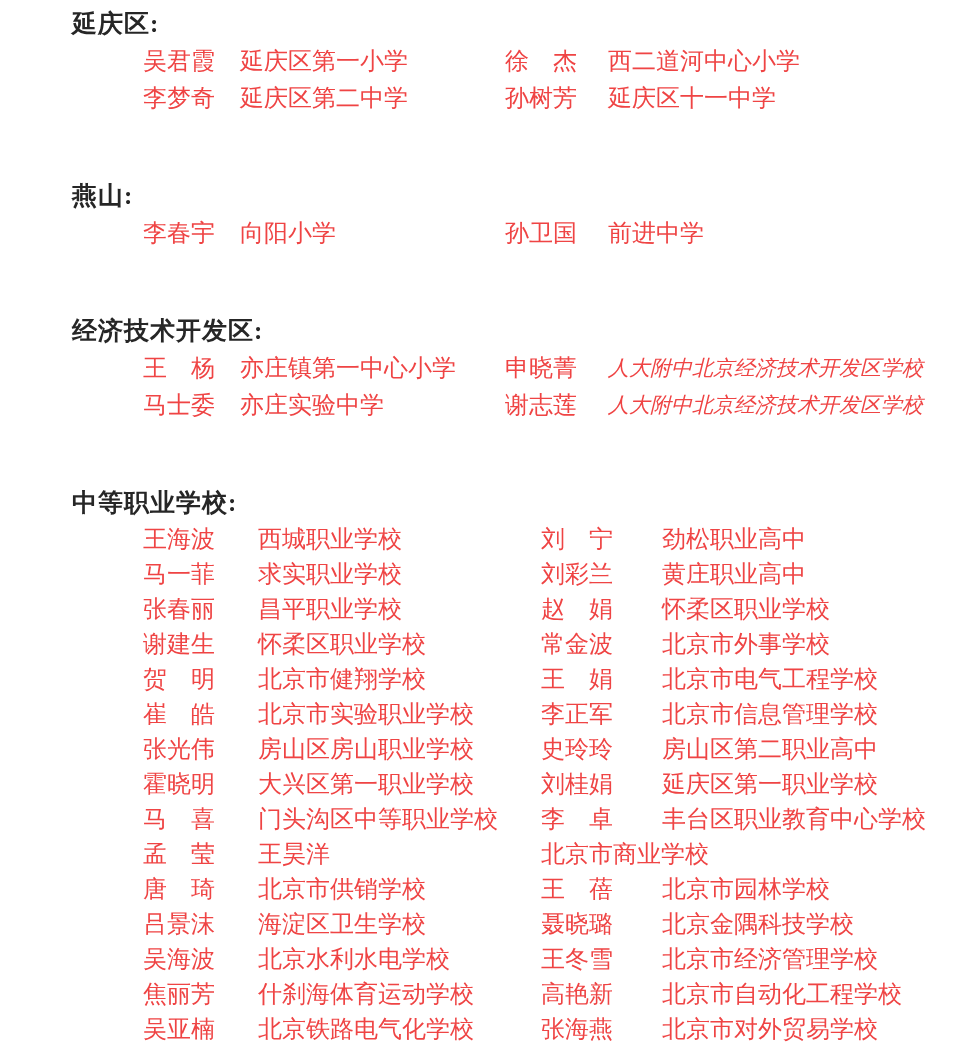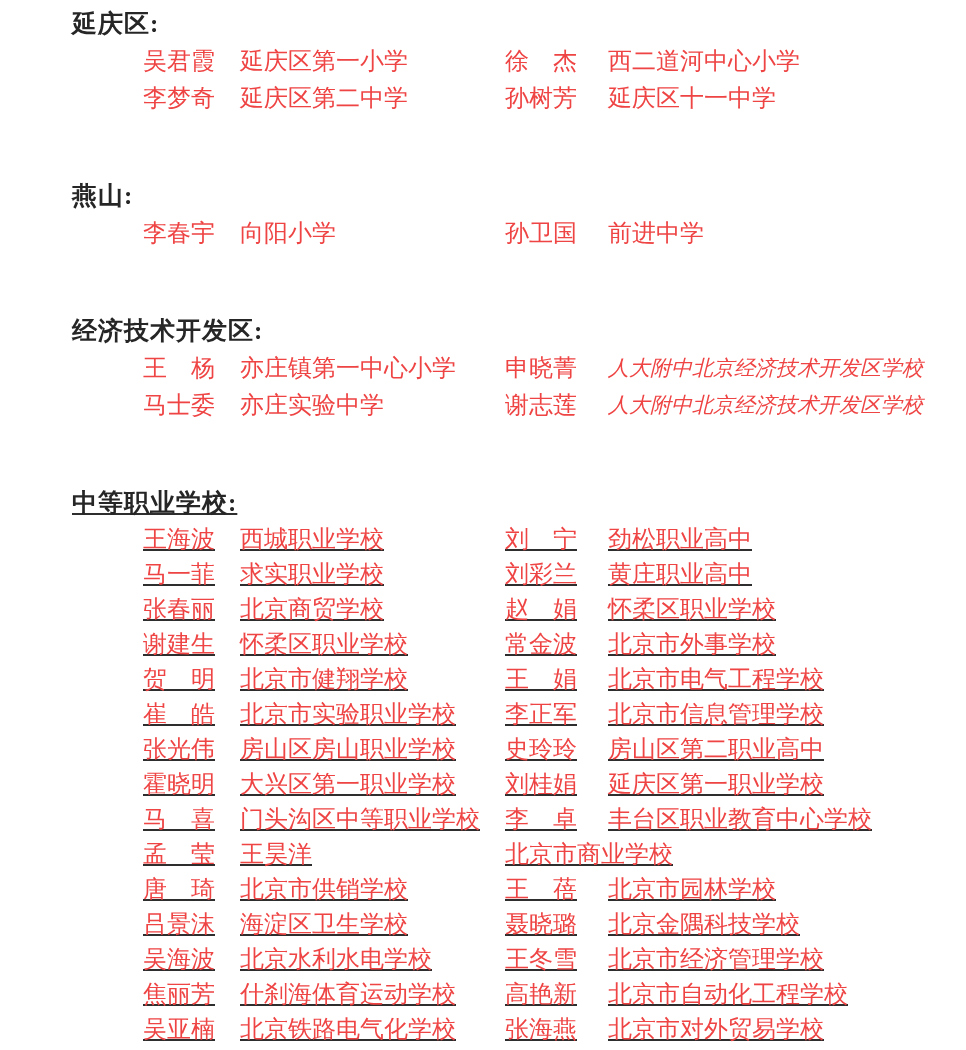--- a/index.html
+++ b/index.html
@@ -10,41 +10,41 @@
     overflow: hidden;
     font-family: "Liberation Serif", "DejaVu Serif", serif;
   }
   .page {
     width: 966px;
     height: 1050px;
     padding-top: 6px;
     color: #2e2e2e;
   }
   .section { margin-bottom: 62px; }
-  .section:last-child { margin-bottom: 0; text-decoration: underline; }
+  .section:last-child { margin-bottom: 0; }
   .heading {
     margin-left: 72px;
     font-size: 25px;
     line-height: 36px;
     font-weight: 700;
     letter-spacing: 1px;
     color: #262626;
   }
   .row {
     display: grid;
     grid-template-columns: 97px 265px 103px auto;
     margin-left: 143px;
     height: 37px;
     align-items: center;
     font-size: 24px;
     color: #ef4444;
     white-space: nowrap;
   }
   
-  .section:nth-of-type(4) .row { height: 35px; }
+  .section:nth-of-type(4) .row { height: 35px; gap: 18px; }
   .cell { overflow: visible; }
   .cell.school.compact { font-size: 21px; letter-spacing: 0; font-style: italic; }
 </style>
 </head>
 <body>
 
 <div class="page">
   <main id="doc-root">
       <section class="section">
         <h2 class="heading">延庆区:</h2>
@@ -94,21 +94,21 @@
           <span class="cell school right">劲松职业高中</span>
         </div>
         <div class="row">
           <span class="cell name left">马一菲</span>
           <span class="cell school left">求实职业学校</span>
           <span class="cell name right">刘彩兰</span>
           <span class="cell school right">黄庄职业高中</span>
         </div>
         <div class="row">
           <span class="cell name left">张春丽</span>
-          <span class="cell school left">北京商贸学校</span>
+          <span class="cell school left">昌平职业学校</span>
           <span class="cell name right">赵　娟</span>
           <span class="cell school right">怀柔区职业学校</span>
         </div>
         <div class="row">
           <span class="cell name left">谢建生</span>
           <span class="cell school left">怀柔区职业学校</span>
           <span class="cell name right">常金波</span>
           <span class="cell school right">北京市外事学校</span>
         </div>
         <div class="row">

